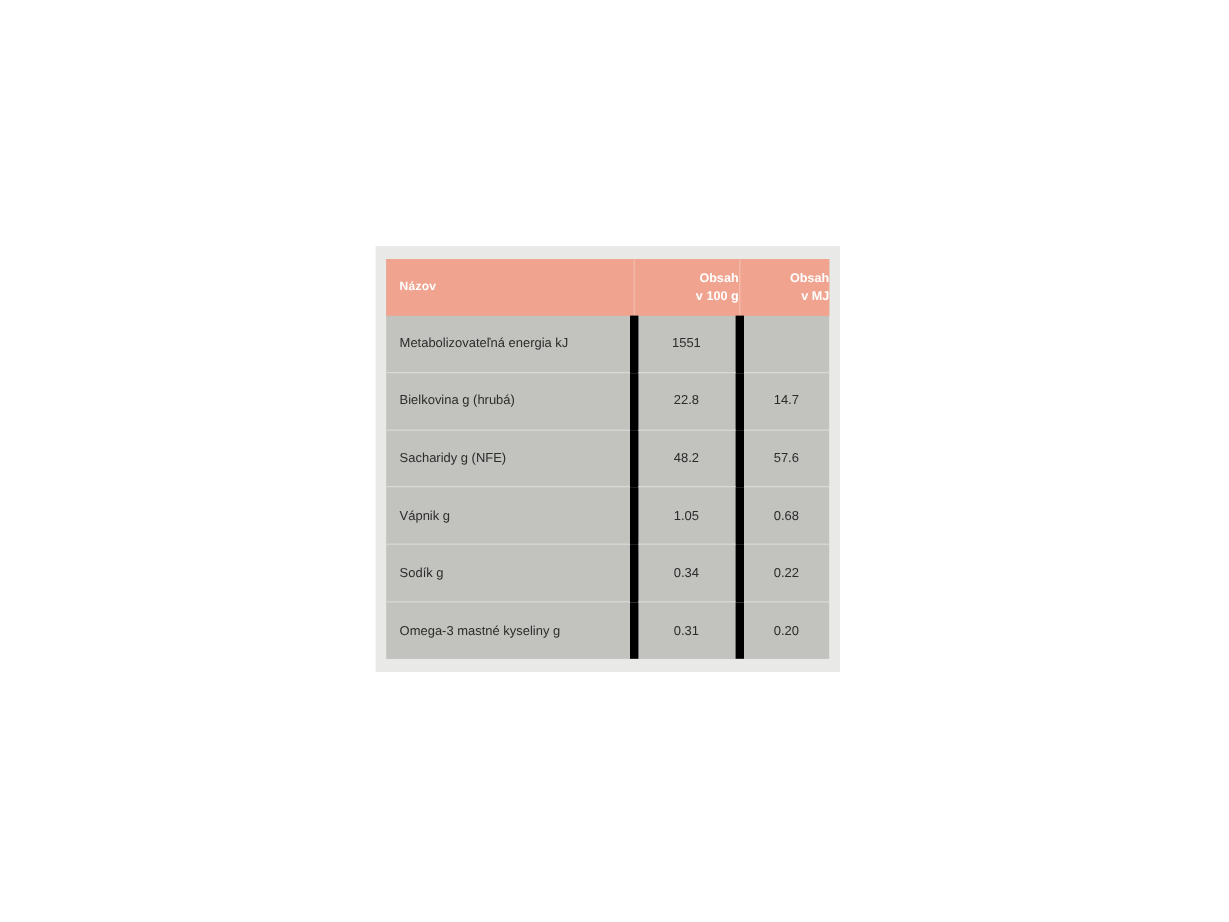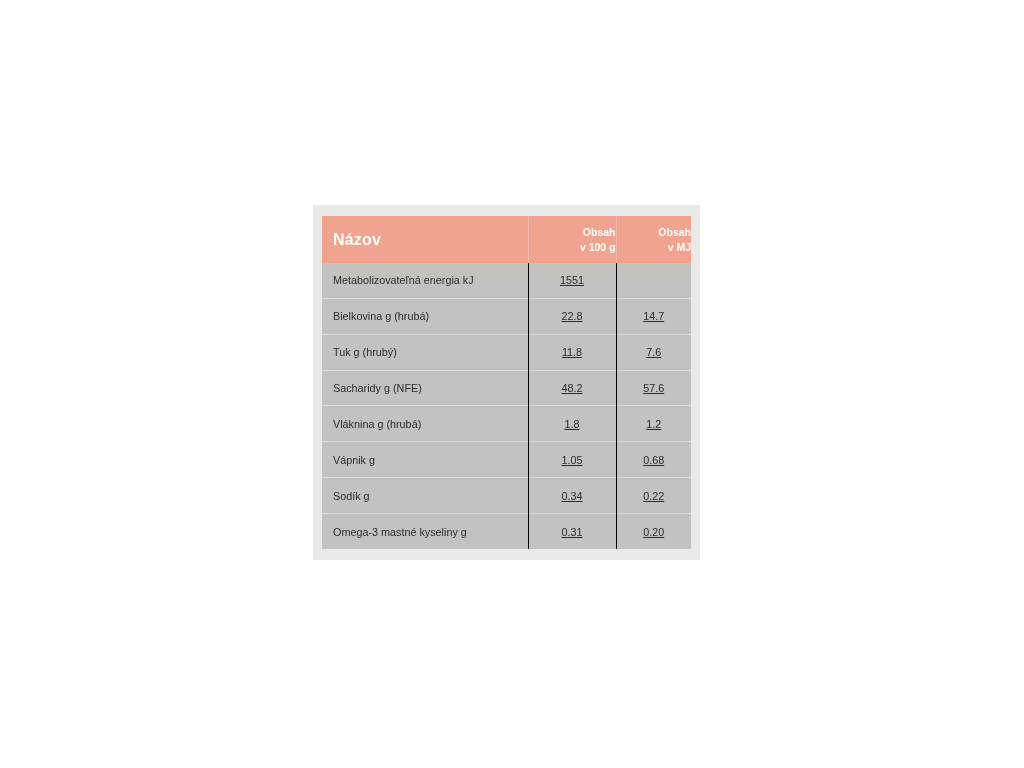--- a/index.html
+++ b/index.html
@@ -56,21 +56,21 @@
     margin: 0;
     height: 47px;
     vertical-align: middle;
     font-weight: bold;
     border: 0;
   }
 
   th.head-name {
     text-align: left;
     padding-left: 11px;
-    font-size: 16px;
+    font-size: 10px;
     letter-spacing: 0.2px;
   }
 
   th.head-num {
     text-align: right;
     font-size: 10.5px;
     line-height: 1.35;
     border-left: 1px solid #f5bdad;
   }
 
@@ -99,22 +99,21 @@
     border-top: 0;
   }
 
   td.cell-name {
     text-align: left;
     padding-left: 11px;
   }
 
   td.cell-num {
     text-align: center;
-    border-left: 1px solid #000000;
-    text-decoration: underline;
+    border-left: 7px solid #000000;
   }
 </style>
 </head>
 <body>
 
 <div id="page-root">
 
   <div class="table-frame">
 
     <table class="nutrition-table">
@@ -144,33 +143,23 @@
             <td class="cell-name">Metabolizovateľná energia kJ</td>
             <td class="cell-num">1551</td>
             <td class="cell-num"></td>
           </tr>
           <tr>
             <td class="cell-name">Bielkovina g (hrubá)</td>
             <td class="cell-num">22.8</td>
             <td class="cell-num">14.7</td>
           </tr>
           <tr>
-            <td class="cell-name">Tuk g (hrubý)</td>
-            <td class="cell-num">11.8</td>
-            <td class="cell-num">7.6</td>
-          </tr>
-          <tr>
             <td class="cell-name">Sacharidy g (NFE)</td>
             <td class="cell-num">48.2</td>
             <td class="cell-num">57.6</td>
-          </tr>
-          <tr>
-            <td class="cell-name">Vláknina g (hrubá)</td>
-            <td class="cell-num">1.8</td>
-            <td class="cell-num">1.2</td>
           </tr>
           <tr>
             <td class="cell-name">Vápnik g</td>
             <td class="cell-num">1.05</td>
             <td class="cell-num">0.68</td>
           </tr>
           <tr>
             <td class="cell-name">Sodík g</td>
             <td class="cell-num">0.34</td>
             <td class="cell-num">0.22</td>

